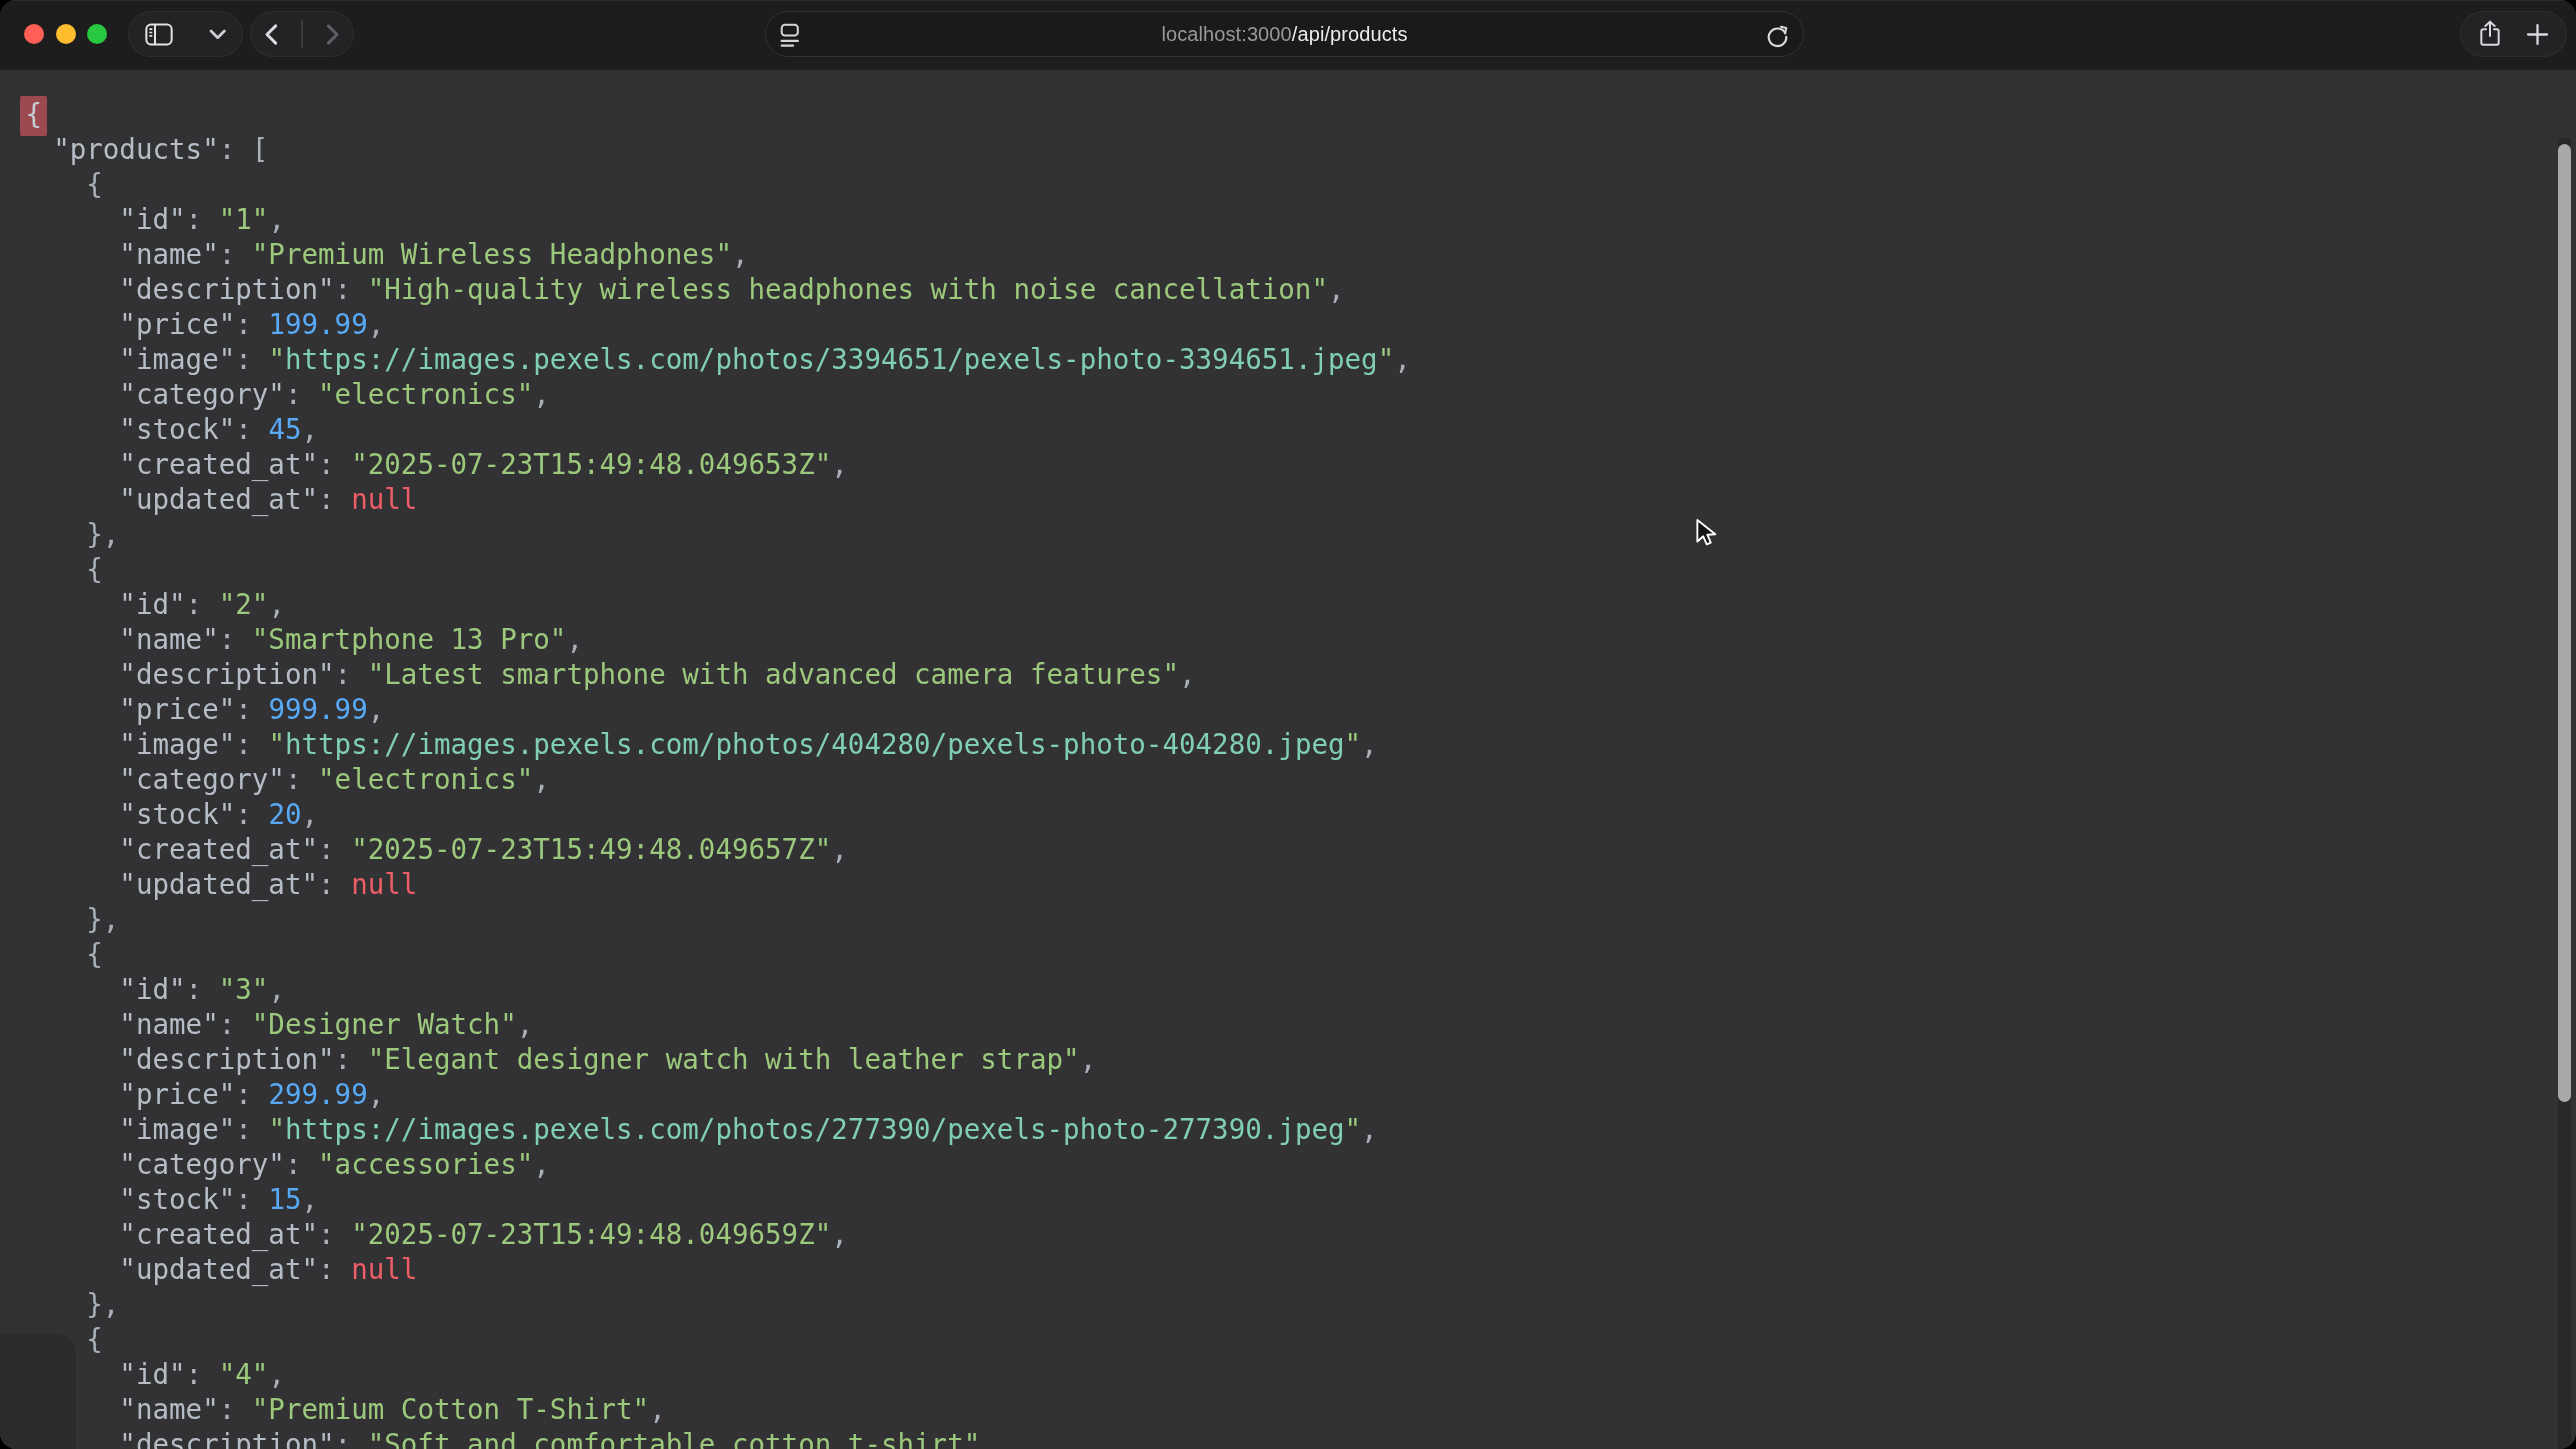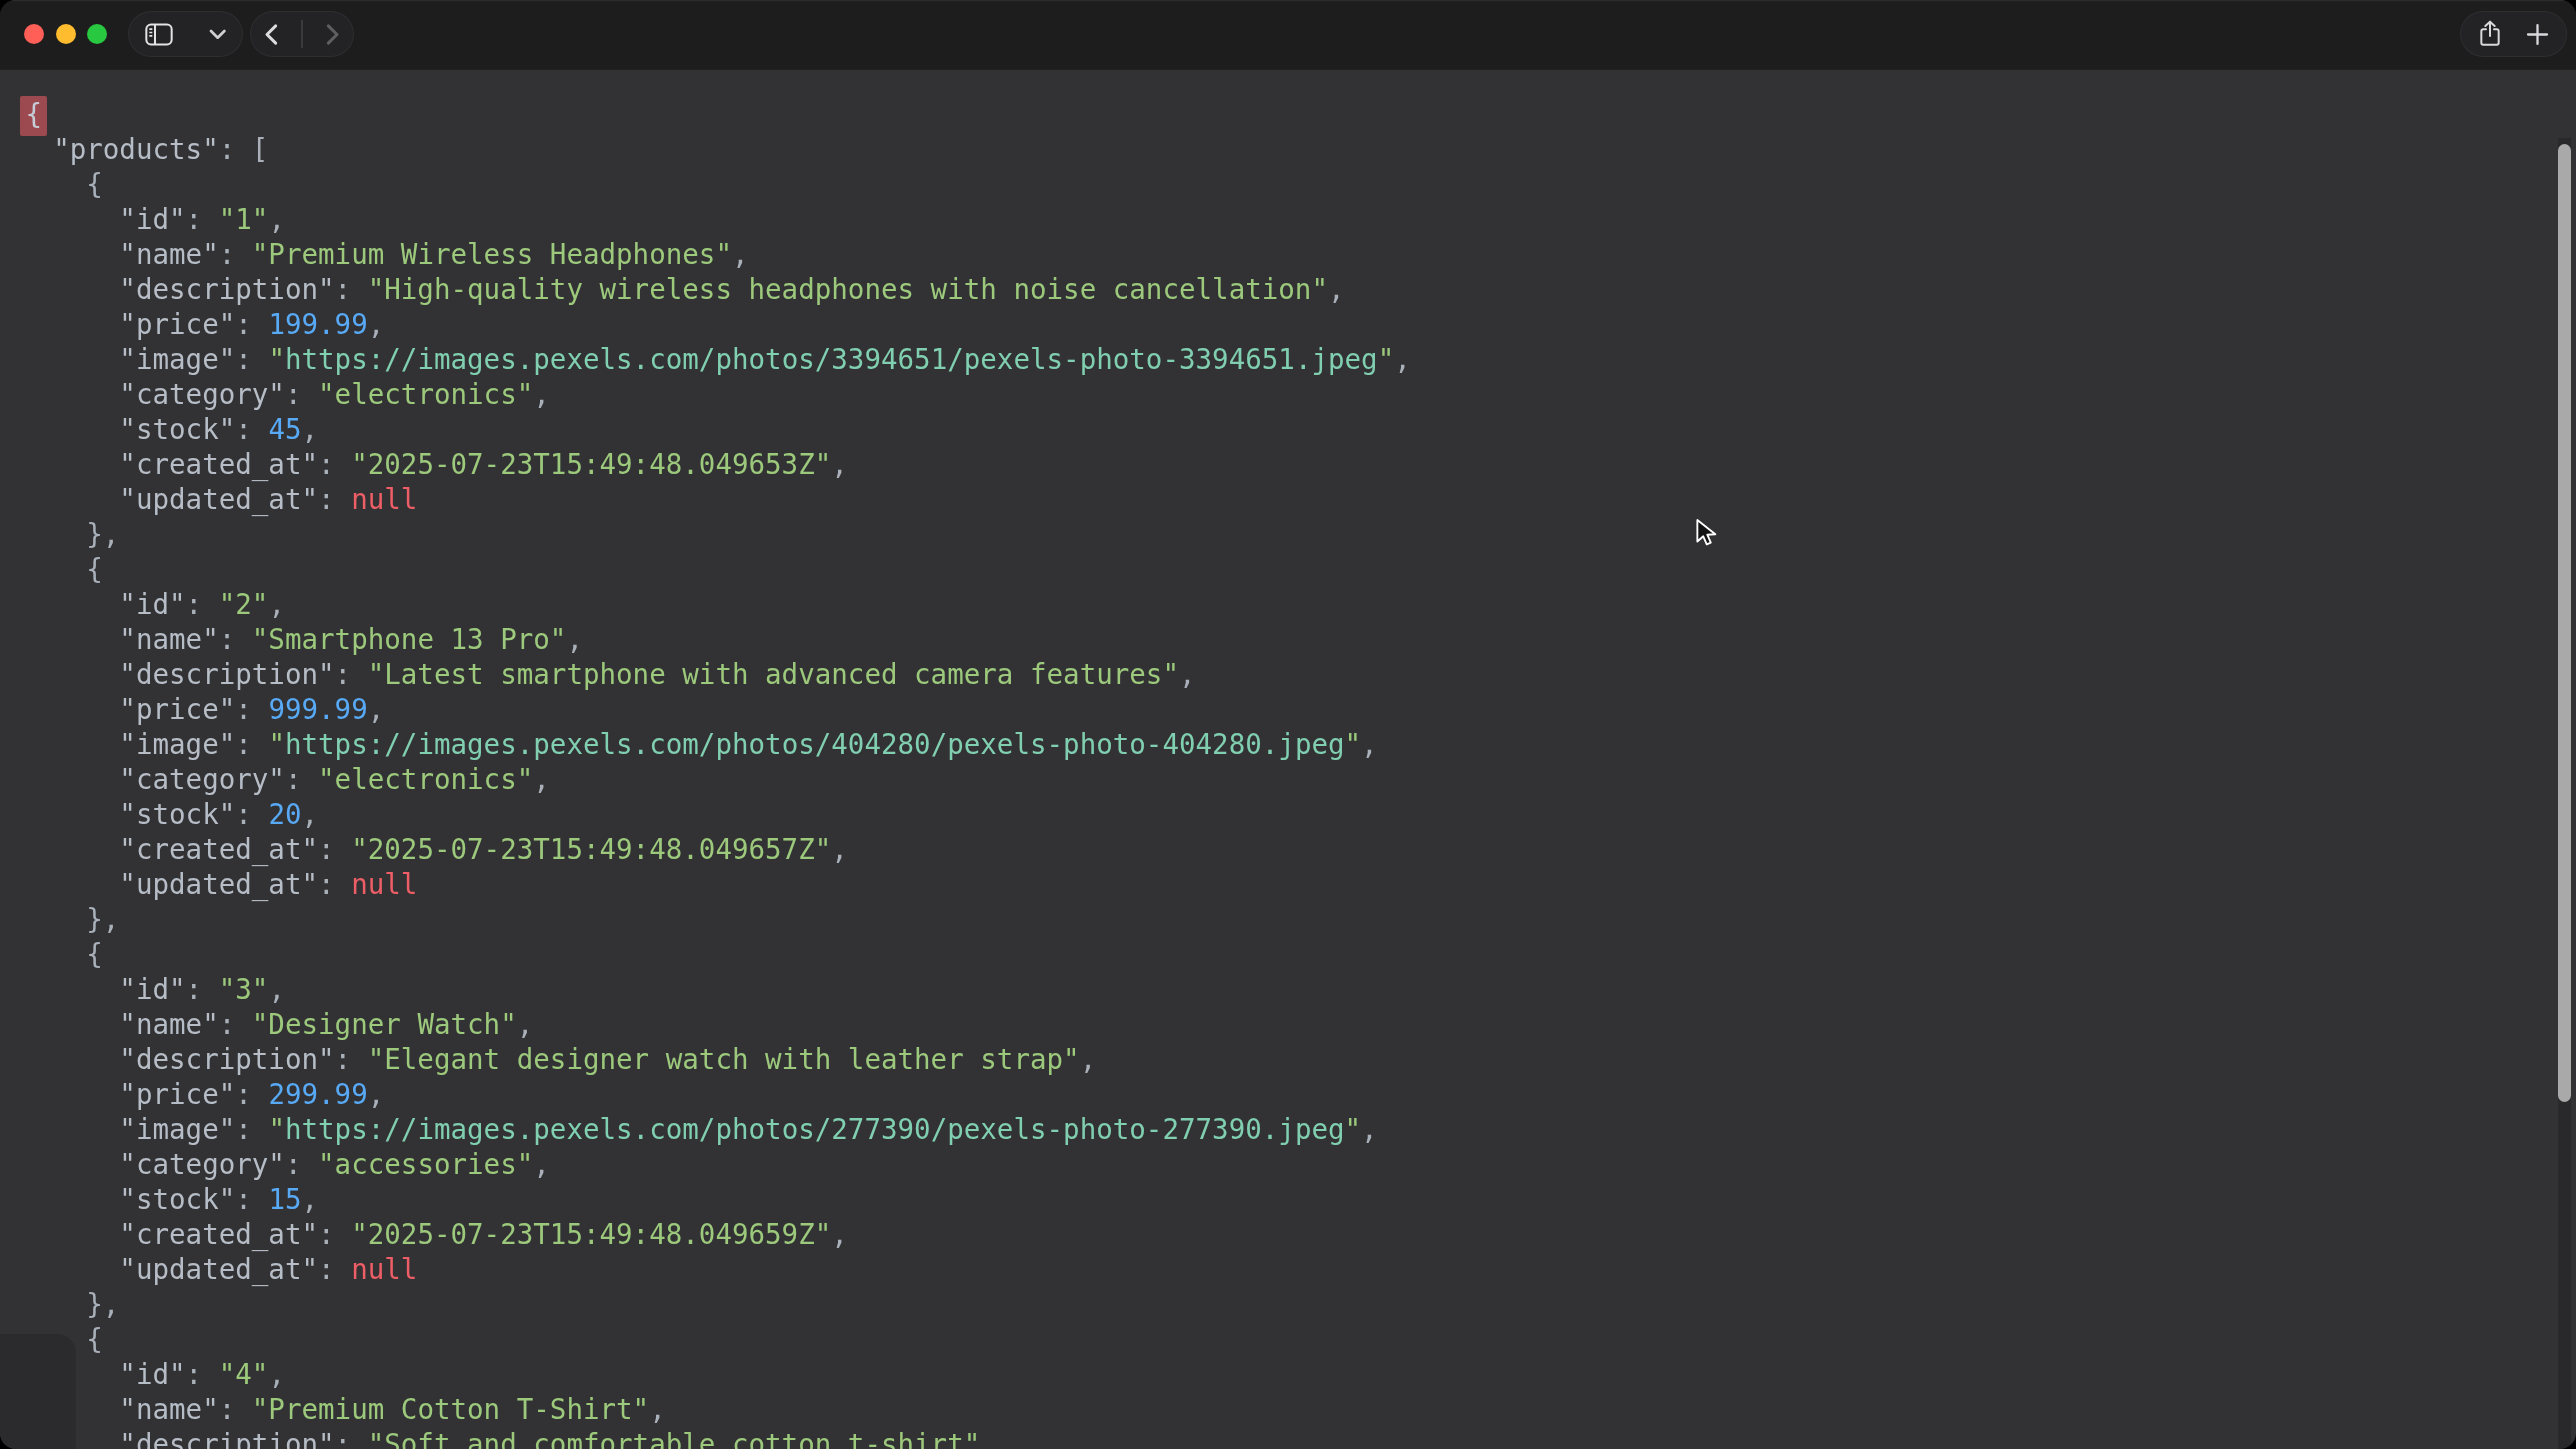--- a/index.html
+++ b/index.html
@@ -92,20 +92,39 @@
         </svg>
       </span>
       <span class="nav-divider"></span>
       <span>
         <svg width="16" height="23" viewBox="0 0 24 34">
           <path d="M5 4 L18 17 L5 30" fill="none" stroke="#5e5e63" stroke-width="4.5" stroke-linecap="round" stroke-linejoin="round"></path>
         </svg>
       </span>
     </div>
 
+    <div class="url-pill">
+      <span class="page-icon">
+        <svg width="21.5" height="27" viewBox="0 0 32 40">
+          <rect x="4" y="4" width="24" height="16" rx="5" fill="none" stroke="#d6d6da" stroke-width="3"></rect>
+          <line x1="4" y1="28" x2="28" y2="28" stroke="#d6d6da" stroke-width="3.4" stroke-linecap="round"></line>
+          <line x1="4" y1="35" x2="21" y2="35" stroke="#d6d6da" stroke-width="3.4" stroke-linecap="round"></line>
+        </svg>
+      </span>
+      <span class="url-text">
+          <span class="url-host">localhost:3000</span>
+          <span class="url-path">/api/products</span>
+        </span>
+      <span class="reload-icon">
+        <svg width="27" height="27" viewBox="0 0 40 40">
+          <path d="M31.5 16.5 A13 13 0 1 0 33 22" fill="none" stroke="#d8d8dc" stroke-width="3.2" stroke-linecap="round"></path>
+          <path d="M25 9 L33 9 L33 17" fill="none" stroke="#d8d8dc" stroke-width="3.2" stroke-linecap="round" stroke-linejoin="round" transform="rotate(14 33 9)"></path>
+        </svg>
+      </span>
+    </div>
 
     <div class="pill" style="left:2460px; width:107px; justify-content:space-between; padding:0 17.4px;">
       <span>
         <svg width="24" height="28" viewBox="0 0 36 42">
           <path d="M12 14 H8 q-3 0 -3 3 v17 q0 3 3 3 h20 q3 0 3 -3 v-17 q0 -3 -3 -3 h-4" fill="none" stroke="#d9d9dd" stroke-width="3" stroke-linecap="round"></path>
           <line x1="18" y1="3" x2="18" y2="24" stroke="#d9d9dd" stroke-width="3" stroke-linecap="round"></line>
           <path d="M11 9 L18 2.5 L25 9" fill="none" stroke="#d9d9dd" stroke-width="3" stroke-linecap="round" stroke-linejoin="round"></path>
         </svg>
       </span>
       <span>

